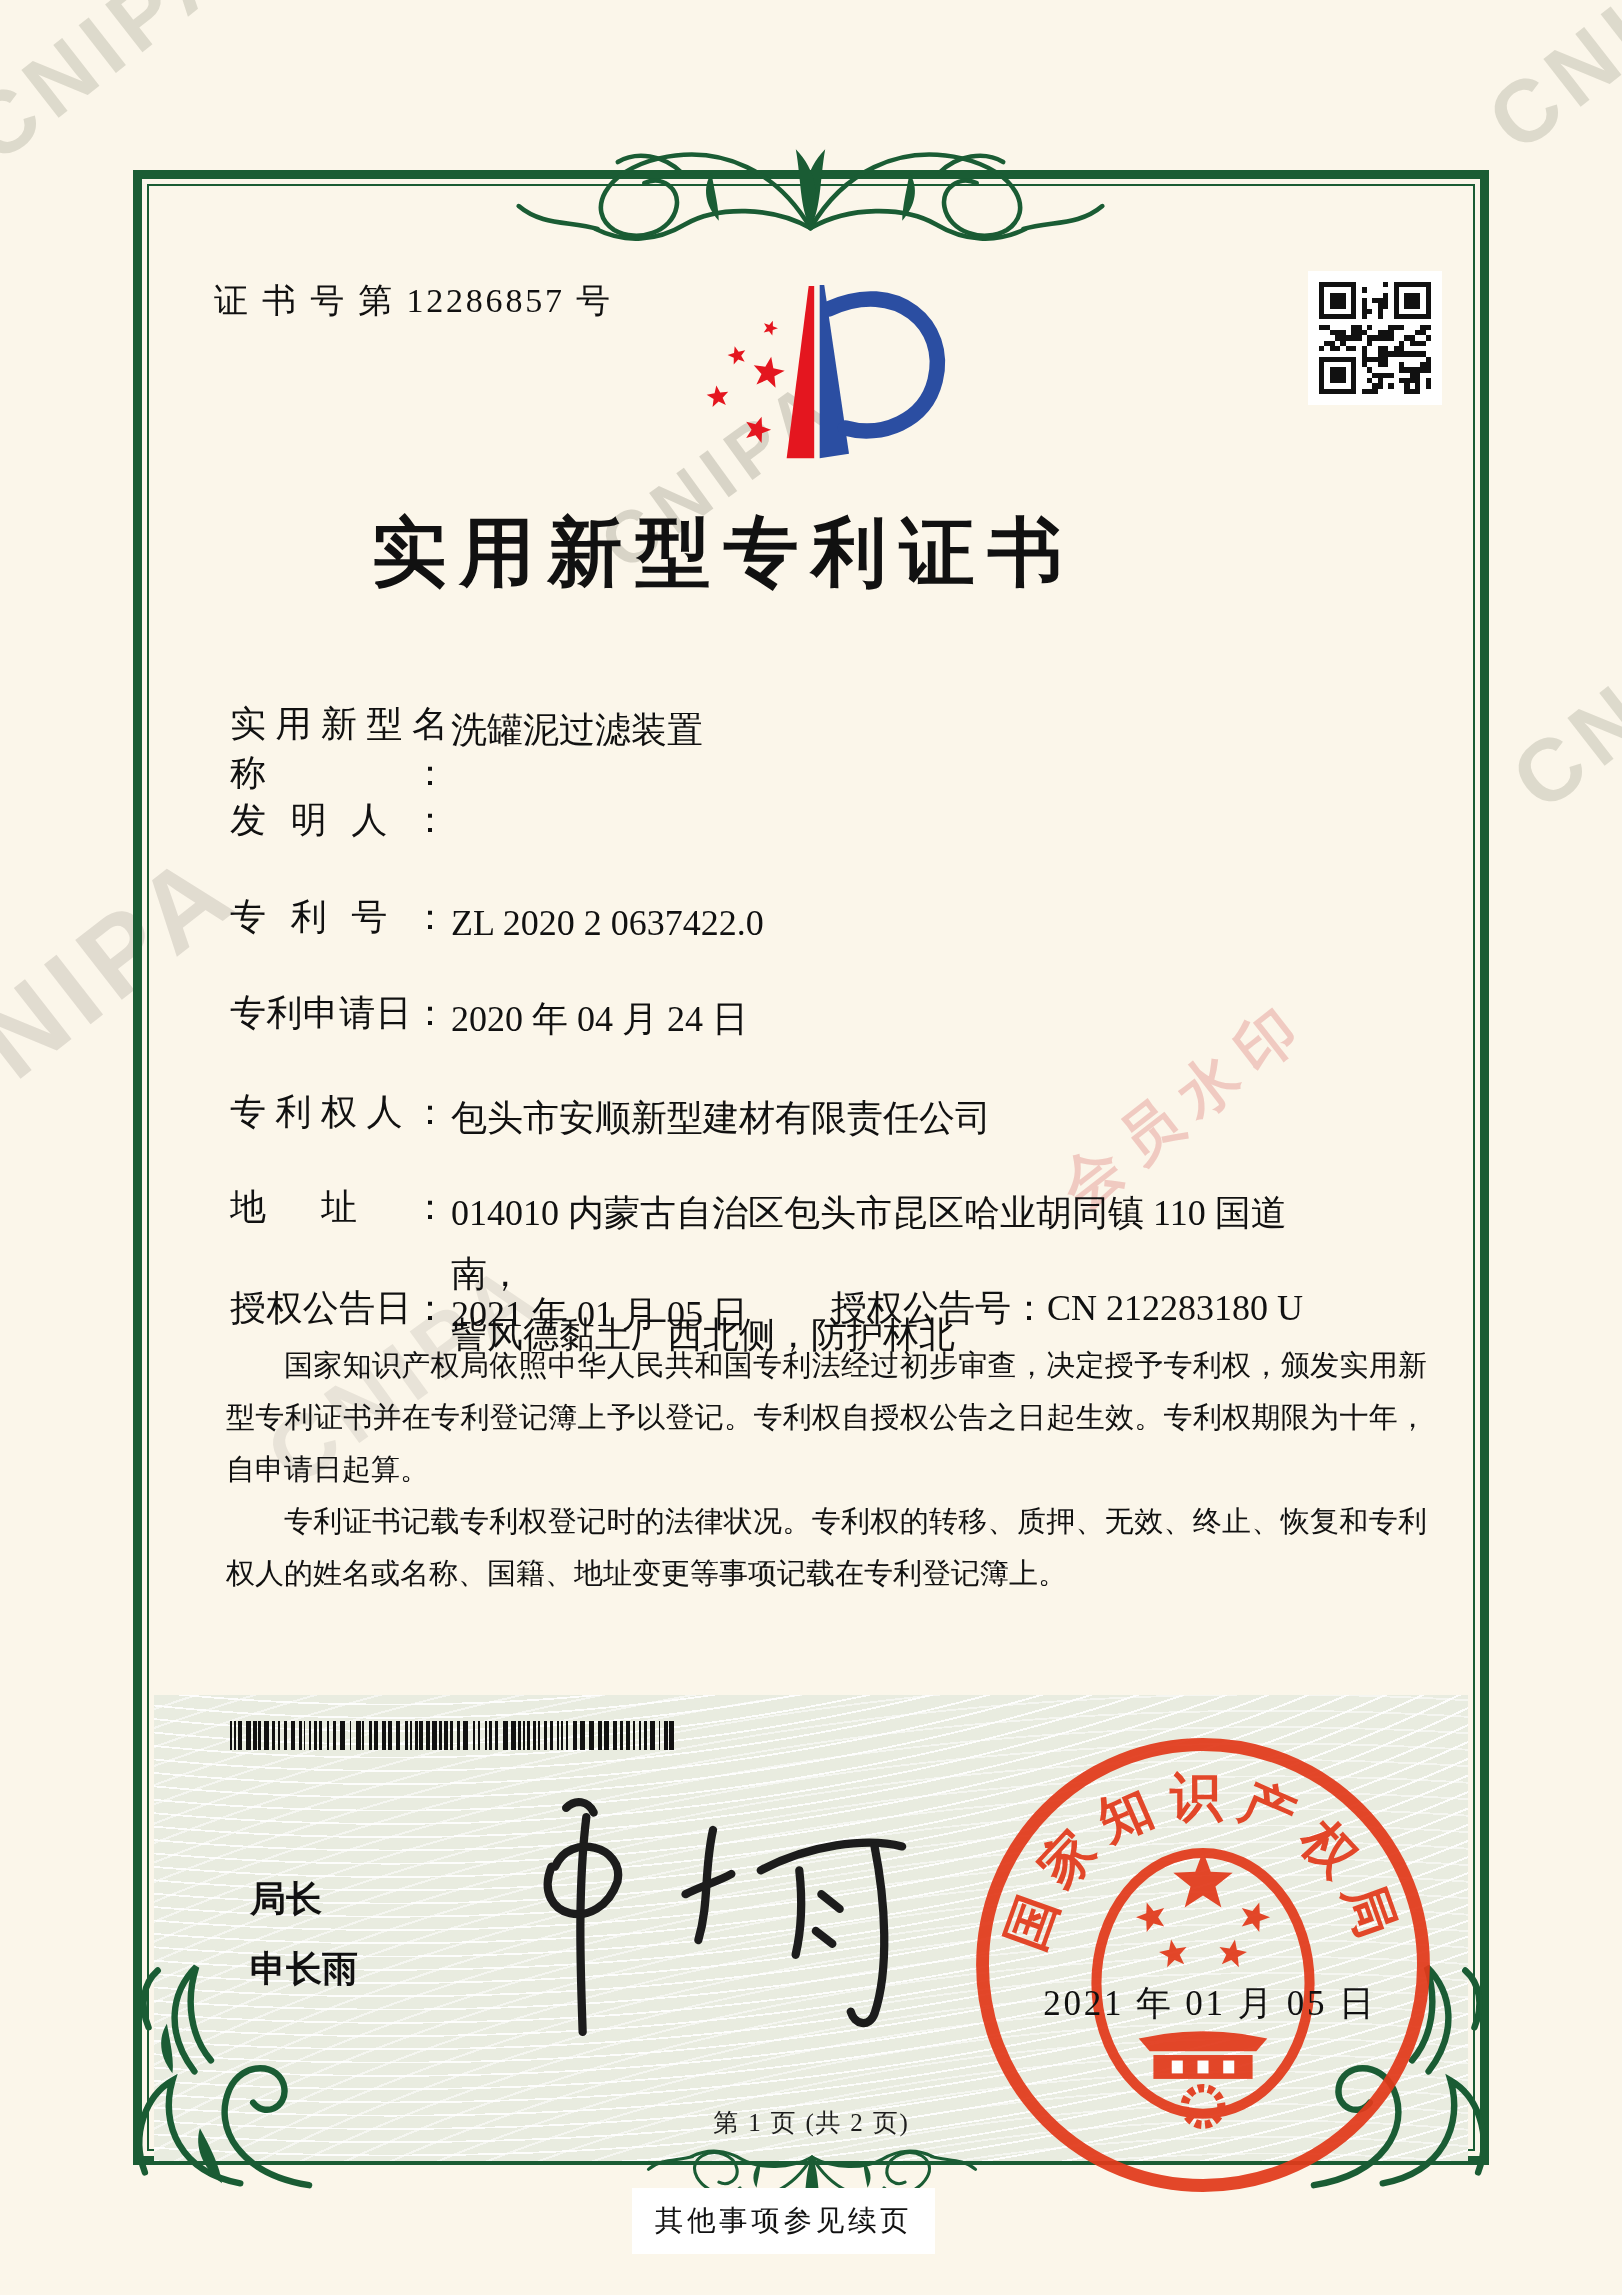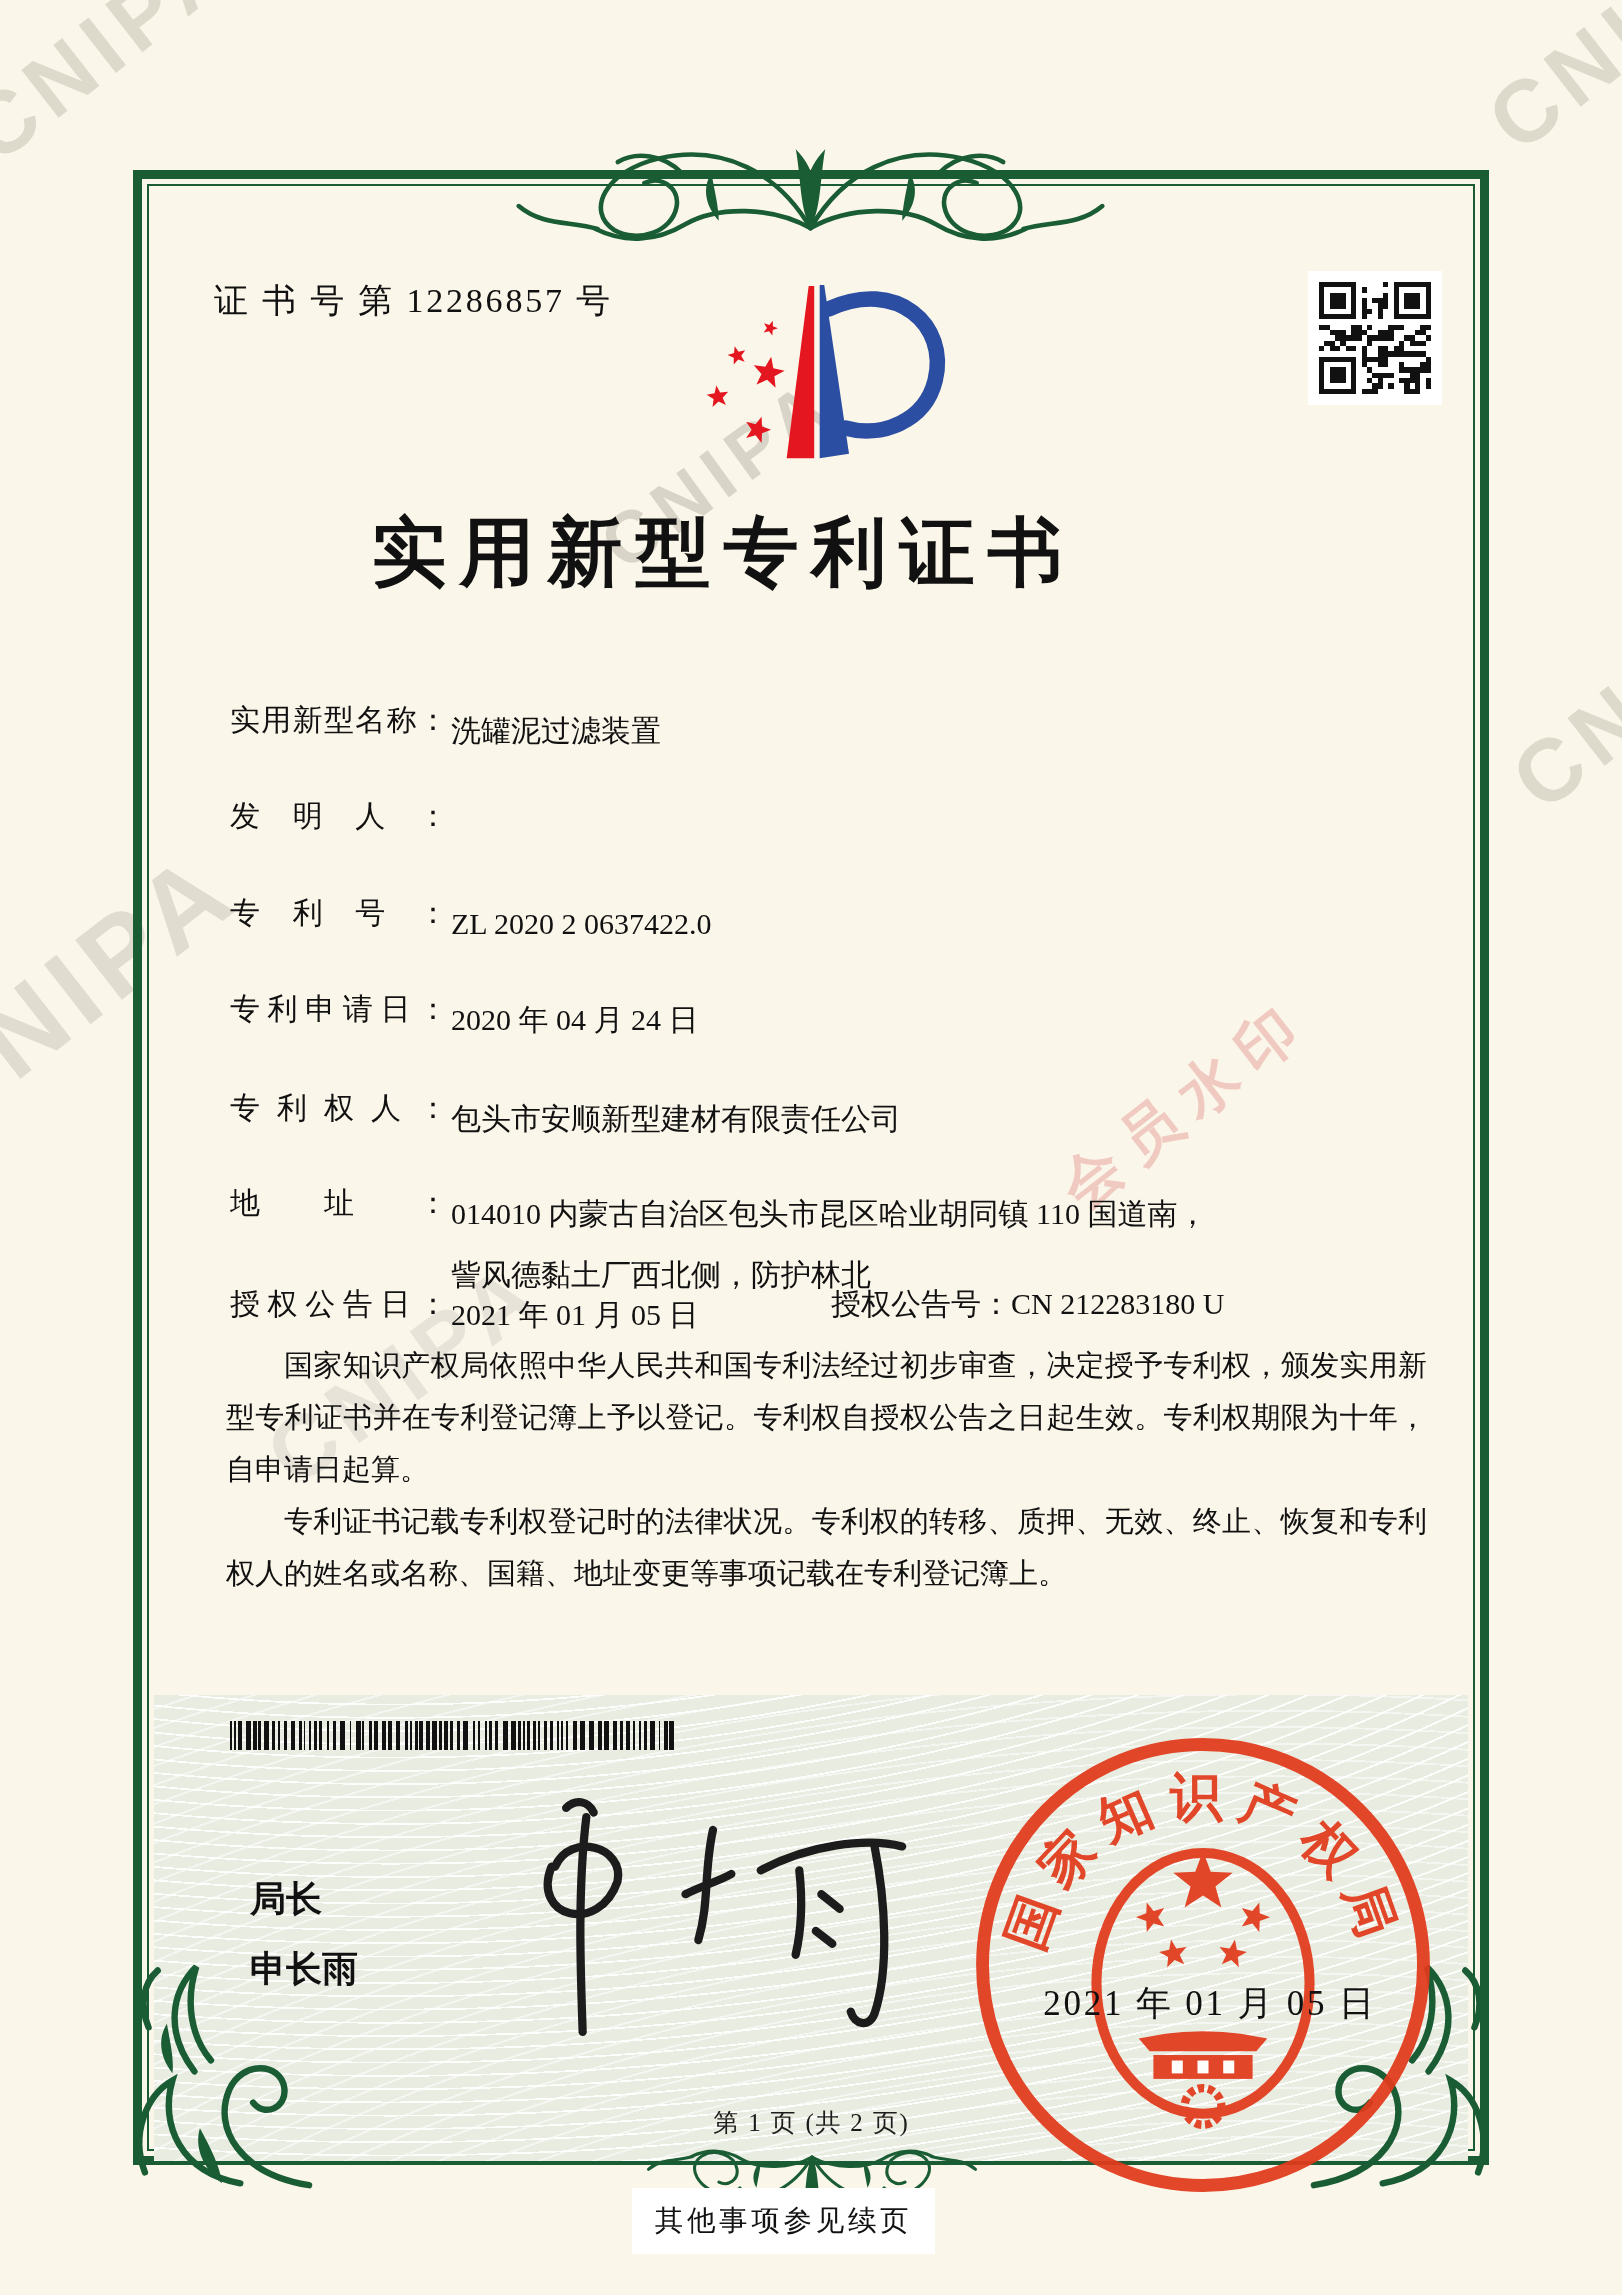--- a/index.html
+++ b/index.html
@@ -42,21 +42,21 @@
   .orn-corner-left{left:84px;top:1954px;width:230px;height:244px;}
   .orn-corner-right{left:1309px;top:1954px;width:230px;height:244px;transform:scaleX(-1);}
   
   .cert-no{position:absolute;left:214px;top:278px;font-size:34px;letter-spacing:2.8px;z-index:3;}
   .logo{position:absolute;left:680px;top:241px;width:294px;height:253px;z-index:3;}
   .qr{position:absolute;left:1308px;top:271px;width:134px;height:134px;background:#fff;z-index:3;
       display:flex;align-items:center;justify-content:center;}
   .title{position:absolute;left:0;top:503px;width:1447px;text-align:center;
       font-size:75px;font-weight:700;letter-spacing:13px;z-index:3;}
   
-  .row{position:absolute;left:230px;width:1212px;font-size:30px;z-index:3;display:flex;}
+  .row{position:absolute;left:230px;width:1212px;font-size:36px;z-index:3;display:flex;}
   .lbl{display:inline-block;width:218px;text-align:justify;text-align-last:justify;flex:none;}
   .val{margin-left:3px;white-space:pre-line;line-height:61px;}
   .r-name{top:700px;}  .r-inv{top:796px;}  .r-no{top:893px;}
   .r-date{top:989px;} .r-owner{top:1088px;}
   .r-addr{top:1183px;} .r-addr .val{width:854px;font-family:Liberation Serif, serif;}
   .r-grant{top:1284px;}
   .grant2{position:absolute;left:601px;top:0;white-space:nowrap;}
   
   .paras{position:absolute;left:226px;top:1339px;width:1201px;font-size:29px;
       line-height:52px;text-align:justify;z-index:3;}

